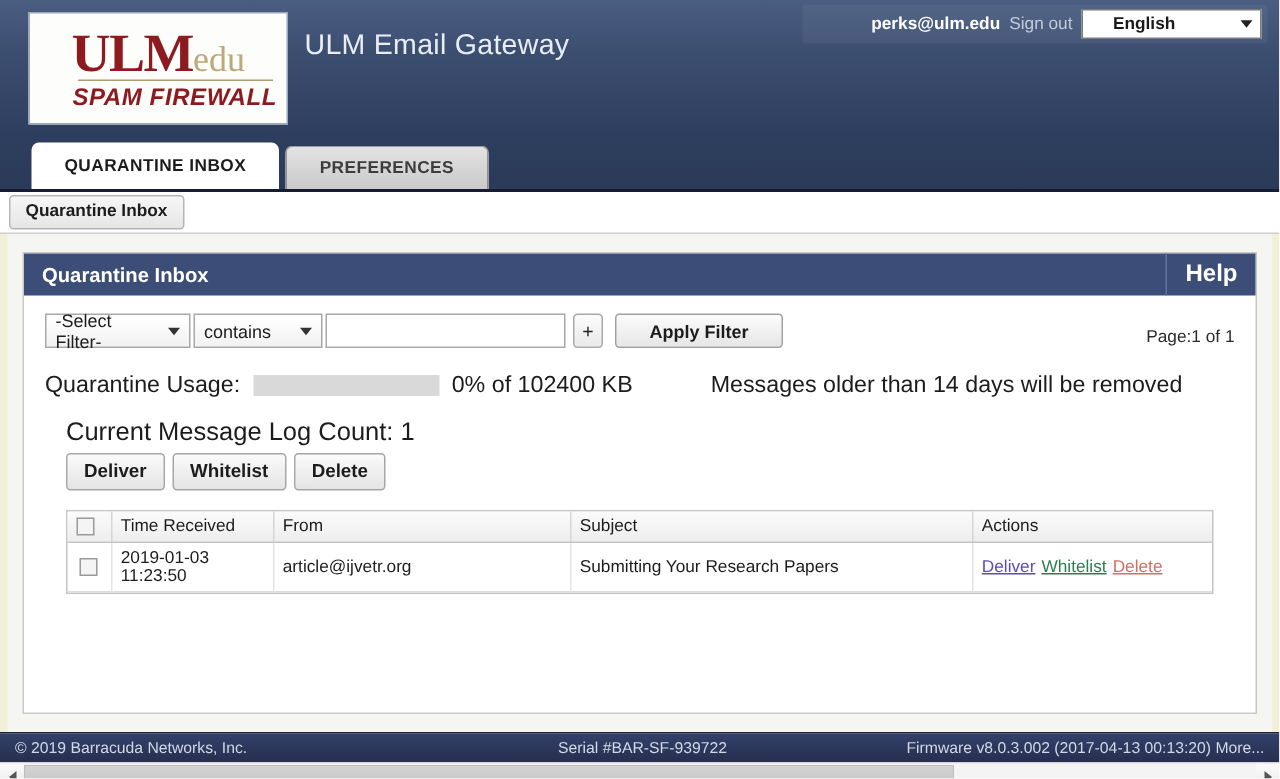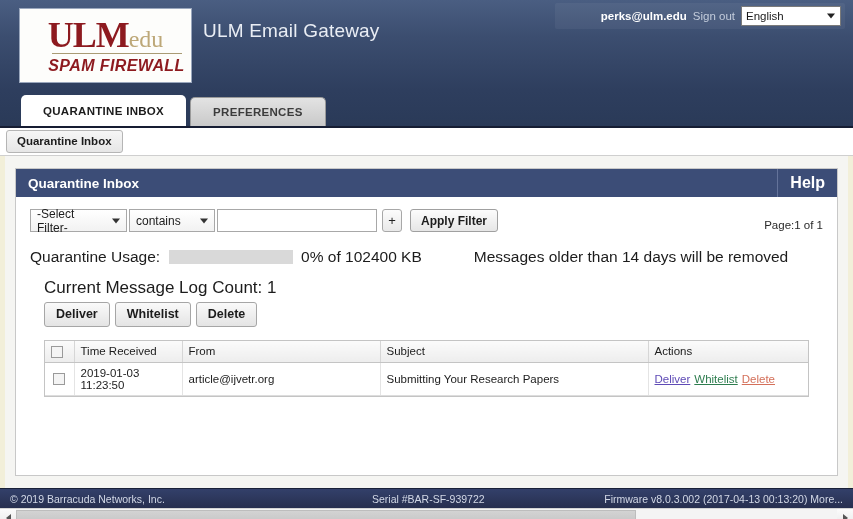--- a/index.html
+++ b/index.html
@@ -92,30 +92,31 @@
     font-size: 11.5px;
     font-weight: 700;
     padding-left: 36px;
   }
   .signout-link {
     color: #c3ccdb;
     font-size: 11.5px;
     text-decoration: none;
   }
   .lang-select {
-    width: 100px;
+    width: 120px;
     height: 20px;
     background: #ffffff;
     border: 1px solid #7a7a7a;
     font-size: 11.5px;
     color: #1a1a1a;
     display: flex;
     align-items: center;
-    padding: 0 4px;
-    position: relative;
+    padding: 0 20px;
+    position: relative;
+    font-weight: bold;
   }
   .lang-select .caret {
     position: absolute;
     right: 5px; top: 50%;
     transform: translateY(-50%);
     width: 0; height: 0;
     border-left: 4px solid transparent;
     border-right: 4px solid transparent;
     border-top: 5px solid #222;
   }
@@ -266,21 +267,21 @@
     display: flex;
     align-items: center;
     justify-content: center;
     font-size: 13px;
     color: #222;
     cursor: pointer;
   }
   .apply-btn {
     height: 23px;
     margin-left: 8px;
-    padding: 0 10px;
+    padding: 0 22px;
     background: linear-gradient(180deg, #fcfcfc 0%, #e6e6e6 100%);
     border: 1px solid #a0a0a0;
     border-radius: 3px;
     display: flex;
     align-items: center;
     font-size: 12px;
     font-weight: 700;
     color: #1c1c1c;
     cursor: pointer;
   }

